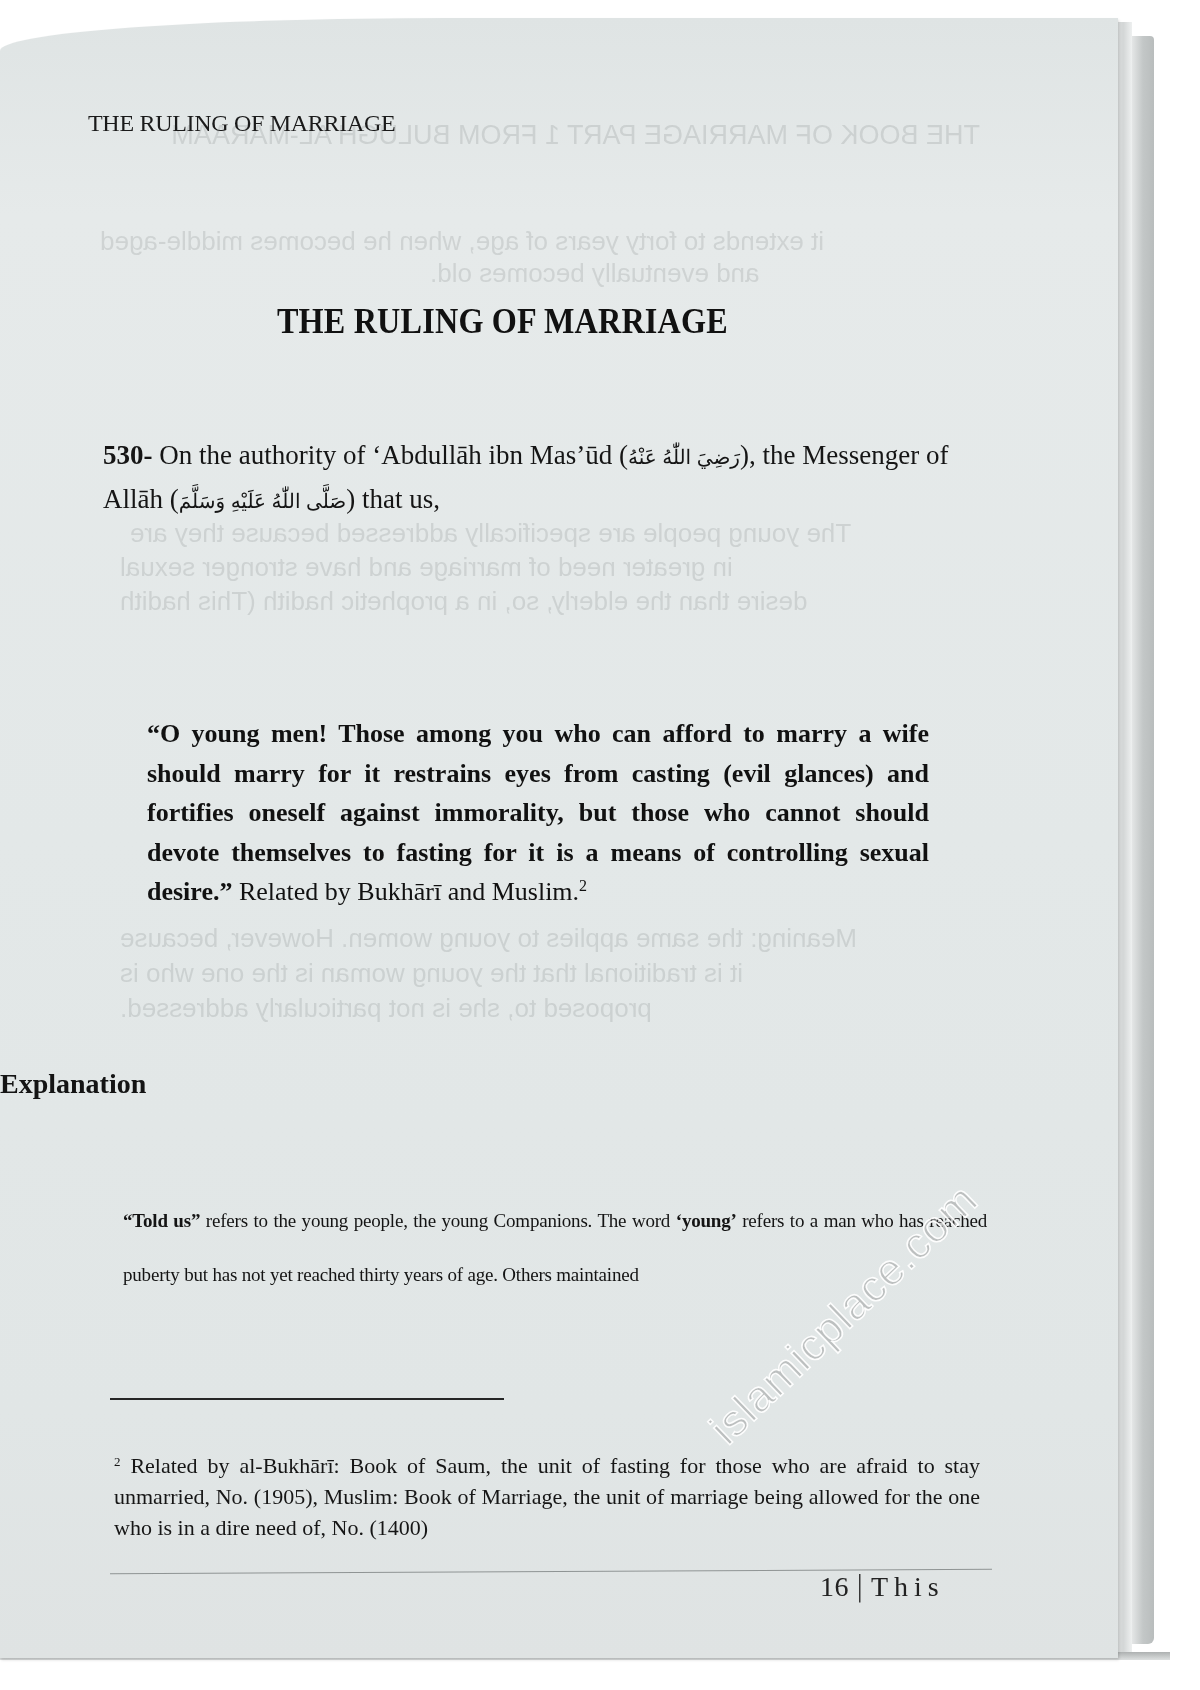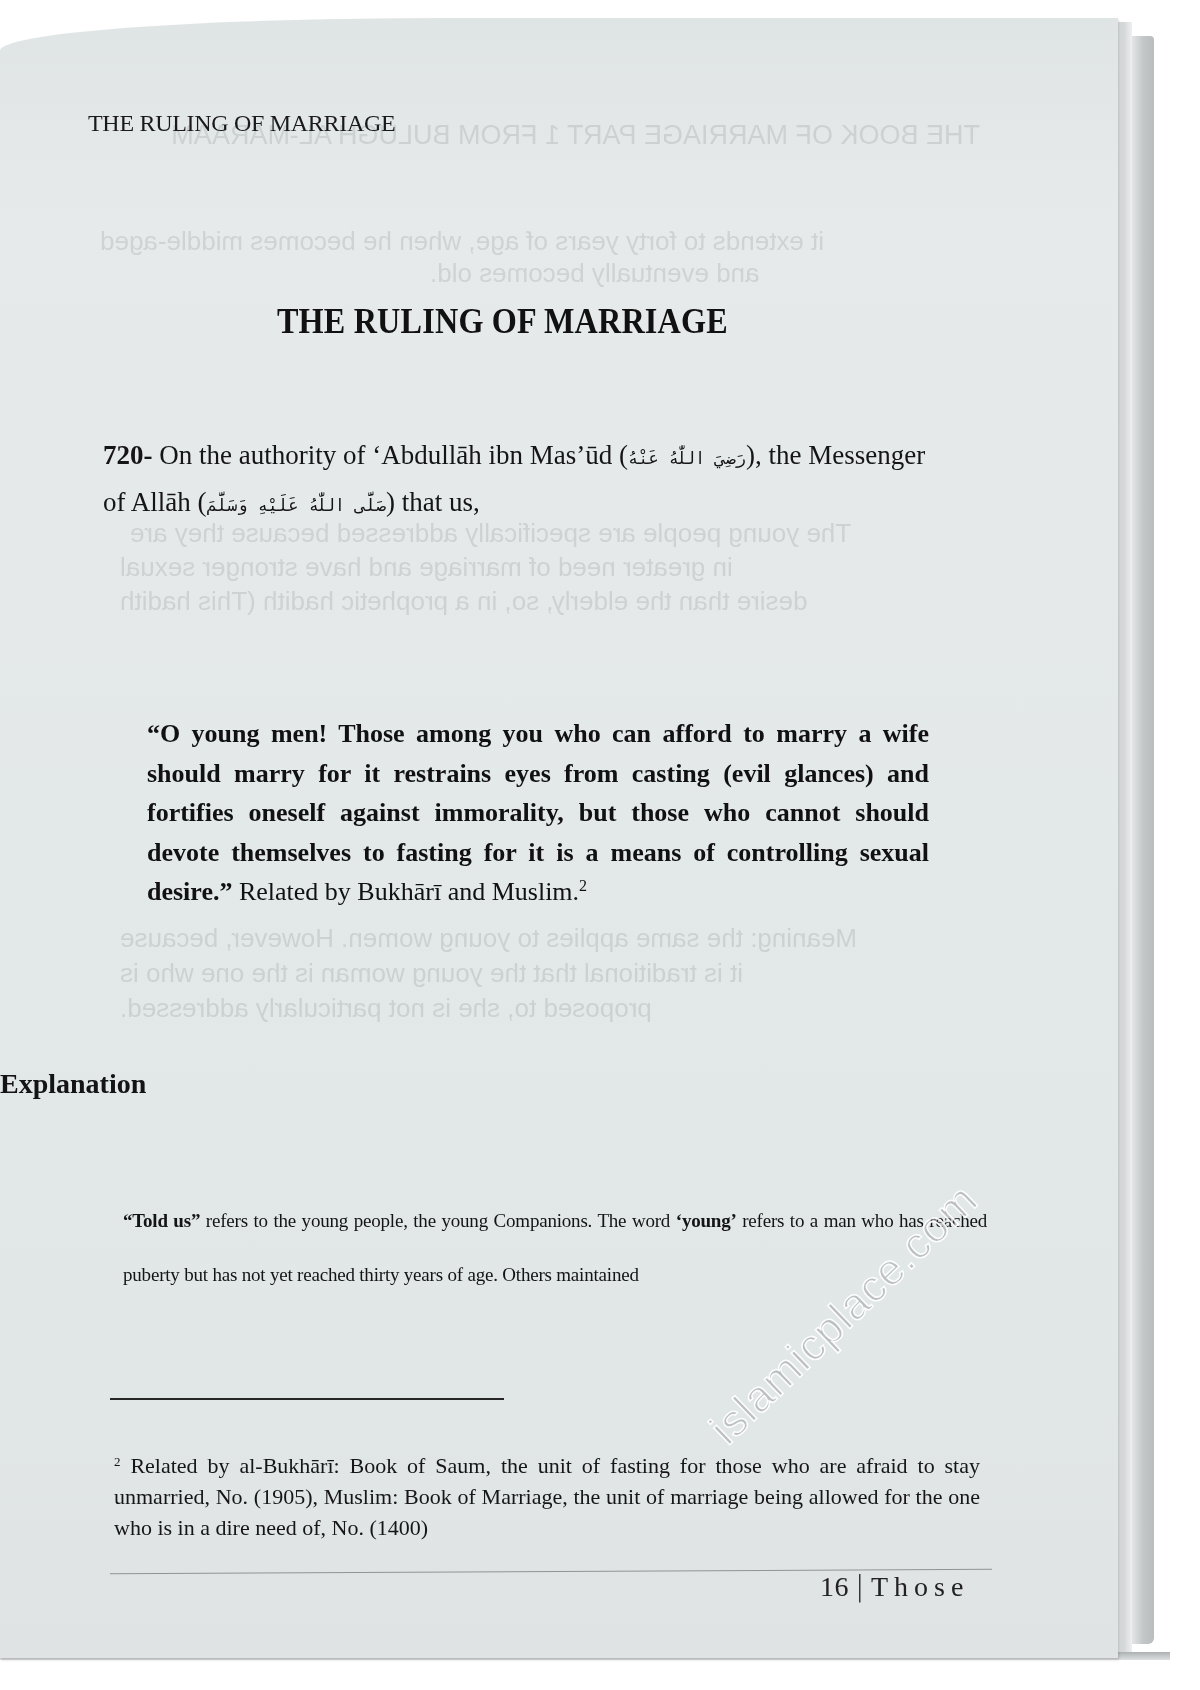--- a/index.html
+++ b/index.html
@@ -97,22 +97,22 @@
       top: 416px;
       width: 850px;
       font-size: 27px;
       line-height: 42px;
       color: #151515;
     }
     .hadith-intro .num {
       font-weight: bold;
     }
     .honorific {
-      font-family: Liberation Mono, monospace;
-      font-size: 17px;
+      font-family: Liberation Sans, sans-serif;
+      font-size: 20px;
     }
     .arabic {
       position: absolute;
       left: 140px;
       top: 530px;
       width: 770px;
       direction: rtl;
       text-align: justify;
       text-align-last: right;
       font-family: "DejaVu Sans", sans-serif;
@@ -243,21 +243,21 @@
     <div class="ghost" style="left:120px; top:568px; font-size:26px;">desire than the elderly, so, in a prophetic hadith (This hadith</div>
     <div class="ghost" style="left:120px; top:905px; font-size:26px;">Meaning: the same applies to young women. However, because</div>
     <div class="ghost" style="left:120px; top:940px; font-size:26px;">it is traditional that the young woman is the one who is</div>
     <div class="ghost" style="left:120px; top:975px; font-size:26px;">proposed to, she is not particularly addressed.</div>
 
     <div class="running-header">THE RULING OF MARRIAGE</div>
 
     <div class="chapter-title">THE RULING OF MARRIAGE</div>
 
     <div class="hadith-intro">
-      <span class="num">720-</span><span> On the authority of ‘Abdullāh ibn Mas’ūd (</span><span class="honorific">رَضِيَ اللّٰهُ عَنْهُ</span><span>), the Messenger of Allāh (</span><span class="honorific">صَلَّى اللّٰهُ عَلَيْهِ وَسَلَّمَ</span><span>) that us,</span>
+      <span class="num">530-</span><span> On the authority of ‘Abdullāh ibn Mas’ūd (</span><span class="honorific">رَضِيَ اللّٰهُ عَنْهُ</span><span>), the Messenger of Allāh (</span><span class="honorific">صَلَّى اللّٰهُ عَلَيْهِ وَسَلَّمَ</span><span>) that us,</span>
     </div>
 
 
     <div class="translation">
       <span class="quote">“O young men! Those among you who can afford to marry a wife should marry for it restrains eyes from casting (evil glances) and fortifies oneself against immorality, but those who cannot should devote themselves to fasting for it is a means of controlling sexual desire.”</span><span> Related by Bukhārī and Muslim.</span><sup>2</sup>
     </div>
 
     <div class="section-heading">Explanation</div>
 
     <div class="explanation">
@@ -266,18 +266,18 @@
 
     <div class="footnote-rule"></div>
 
     <div class="footnote">
       <sup>2</sup><span> Related by al-Bukhārī: Book of Saum, the unit of fasting for those who are afraid to stay unmarried, No. (1905), Muslim: Book of Marriage, the unit of marriage being allowed for the one who is in a dire need of, No. (1400)</span>
     </div>
 
     <div class="footer-rule"></div>
 
     <div class="page-number">
-      <span>16</span><span class="sep">|</span><span class="label">Those</span>
+      <span>16</span><span class="sep">|</span><span class="label">This</span>
     </div>
 
     <div class="watermark">islamicplace.com</div>
   </div>
 </div>
 
 </body></html>

